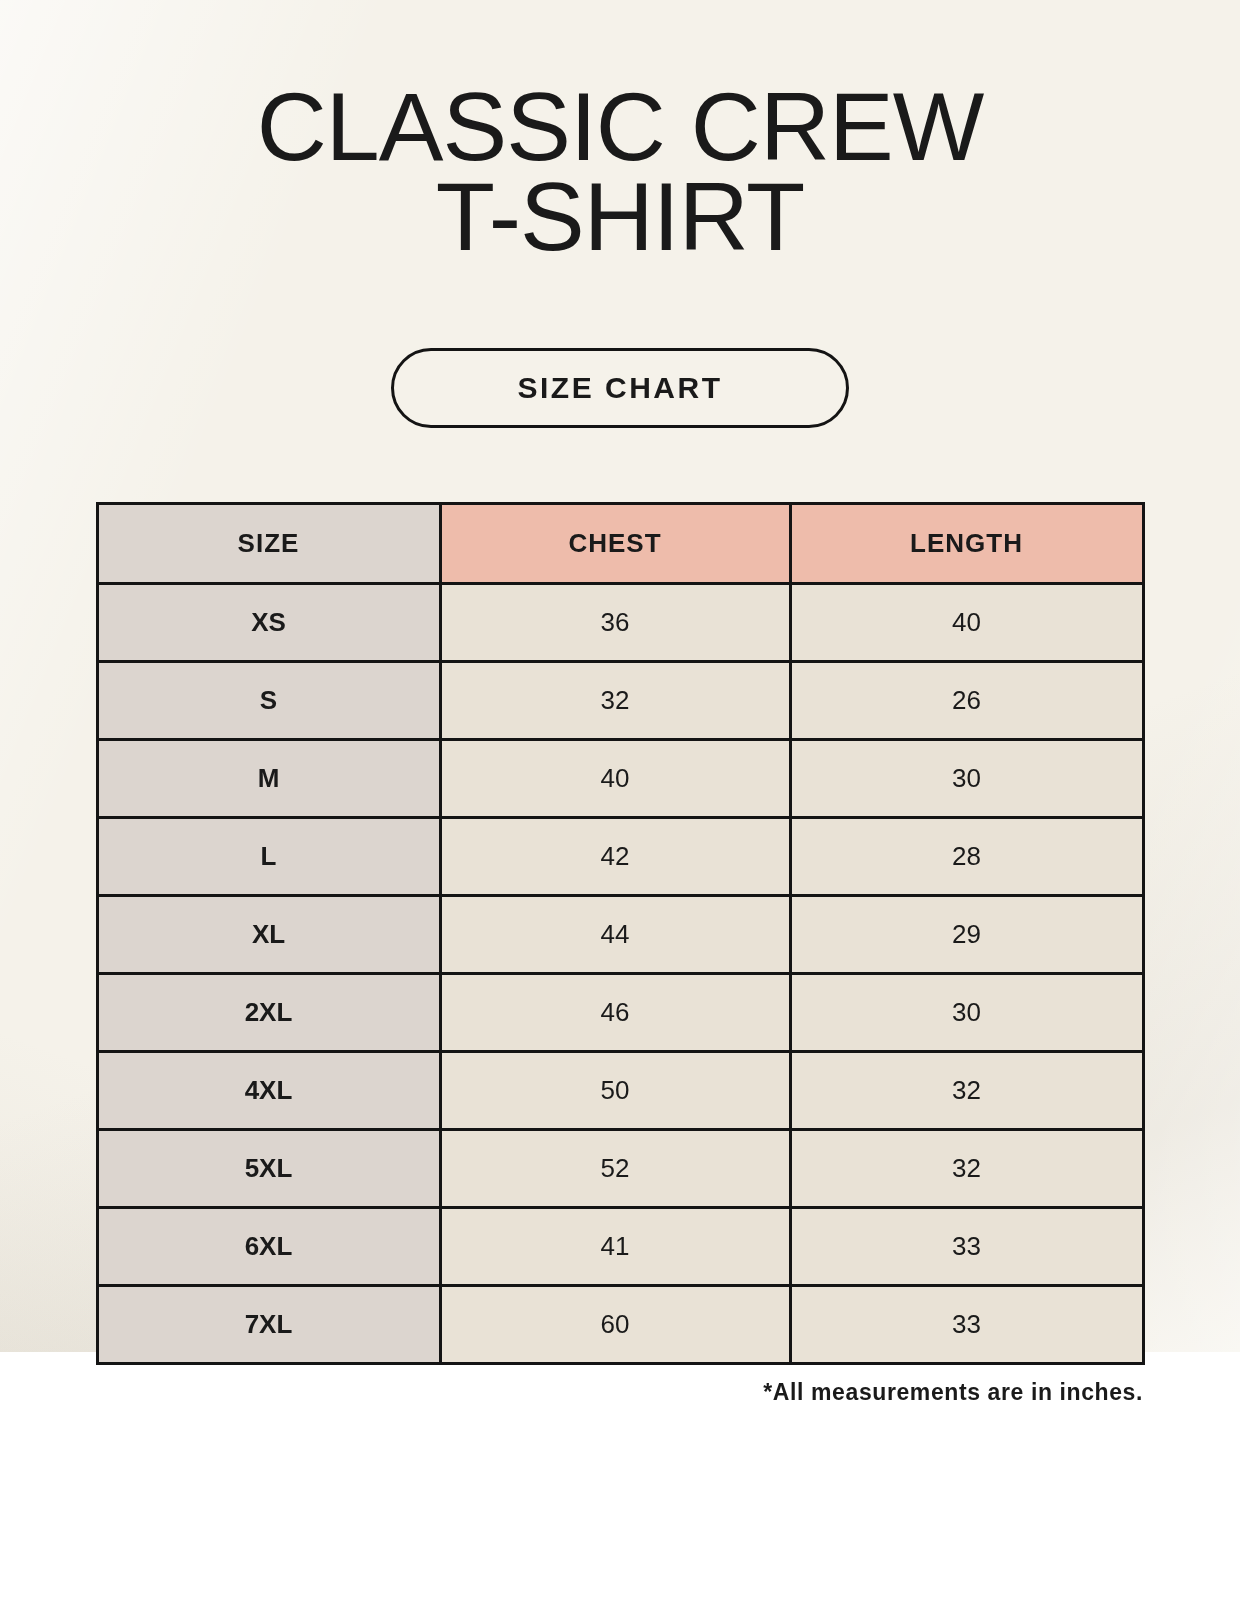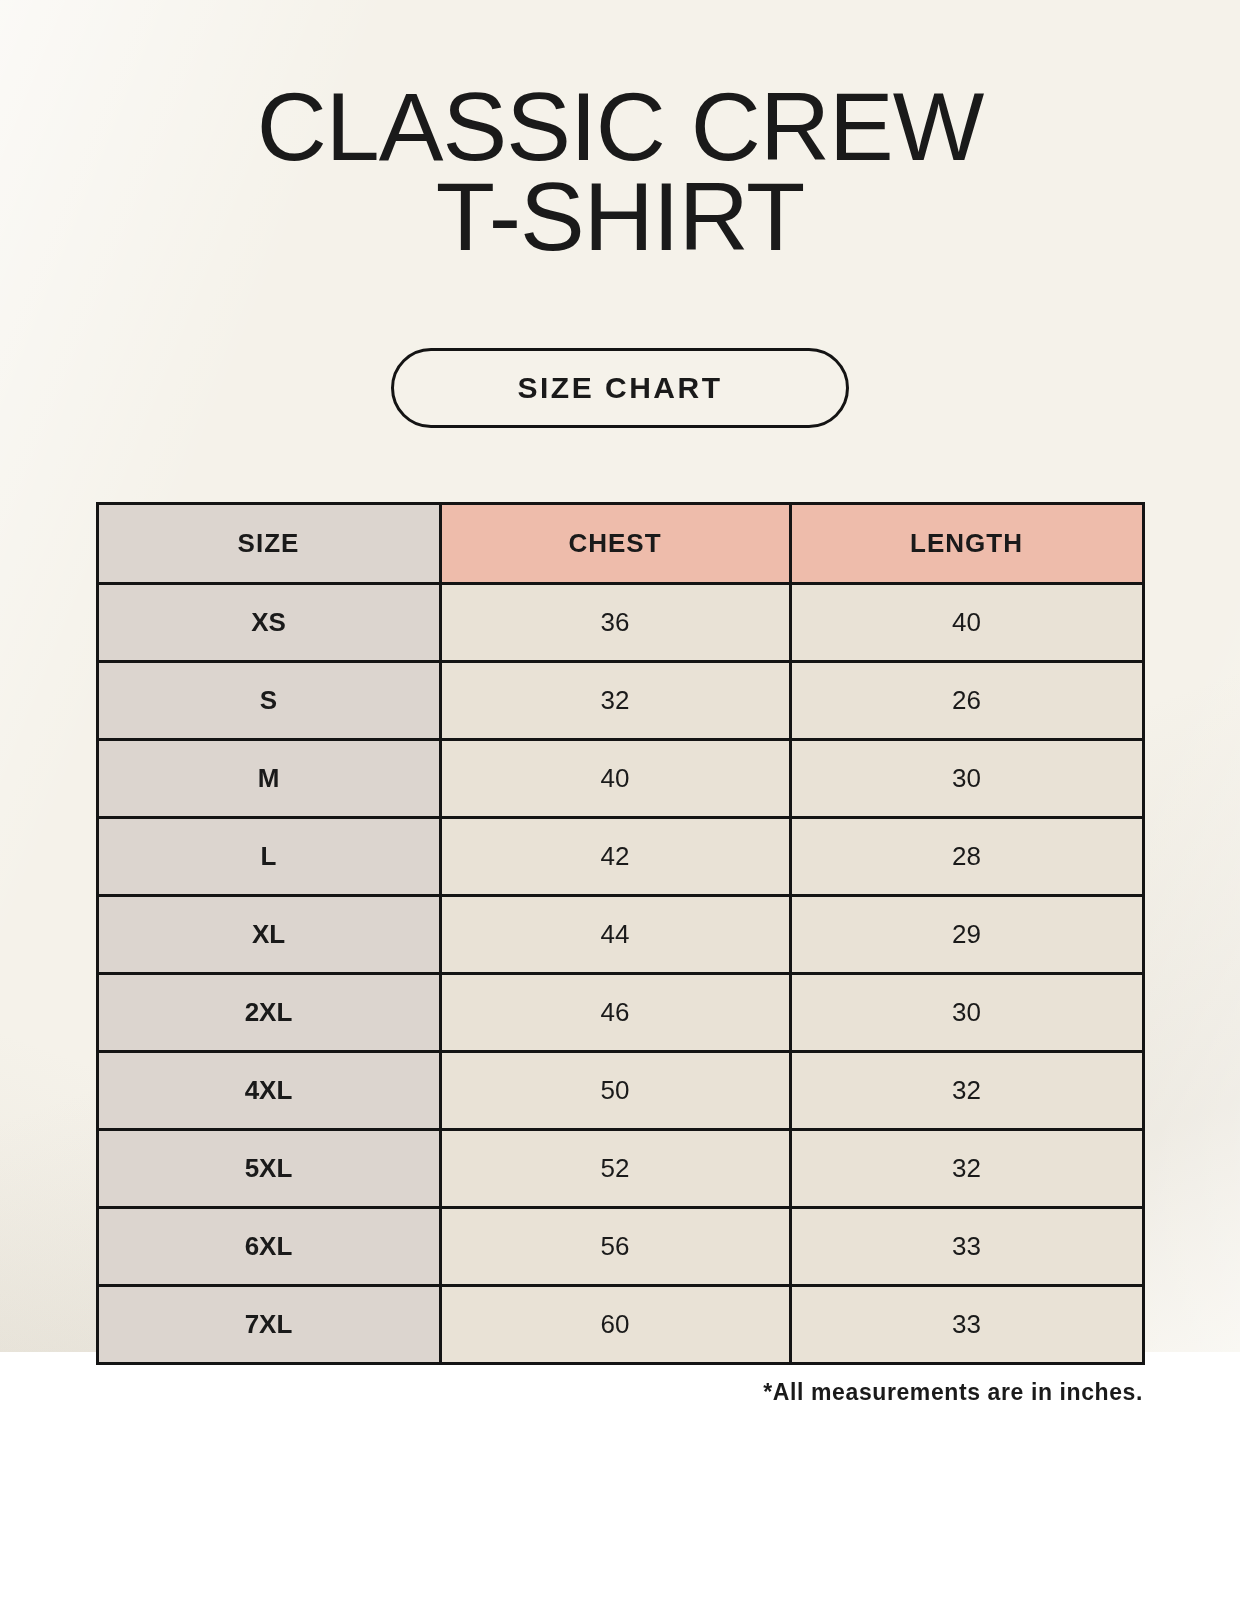--- a/index.html
+++ b/index.html
@@ -158,21 +158,21 @@
         <td>50</td>
         <td>32</td>
       </tr>
       <tr>
         <td class="size-col">5XL</td>
         <td>52</td>
         <td>32</td>
       </tr>
       <tr>
         <td class="size-col">6XL</td>
-        <td>56</td>
+        <td>41</td>
         <td>33</td>
       </tr>
       <tr>
         <td class="size-col">7XL</td>
         <td>60</td>
         <td>33</td>
       </tr>
     </tbody>
   </table>
 

